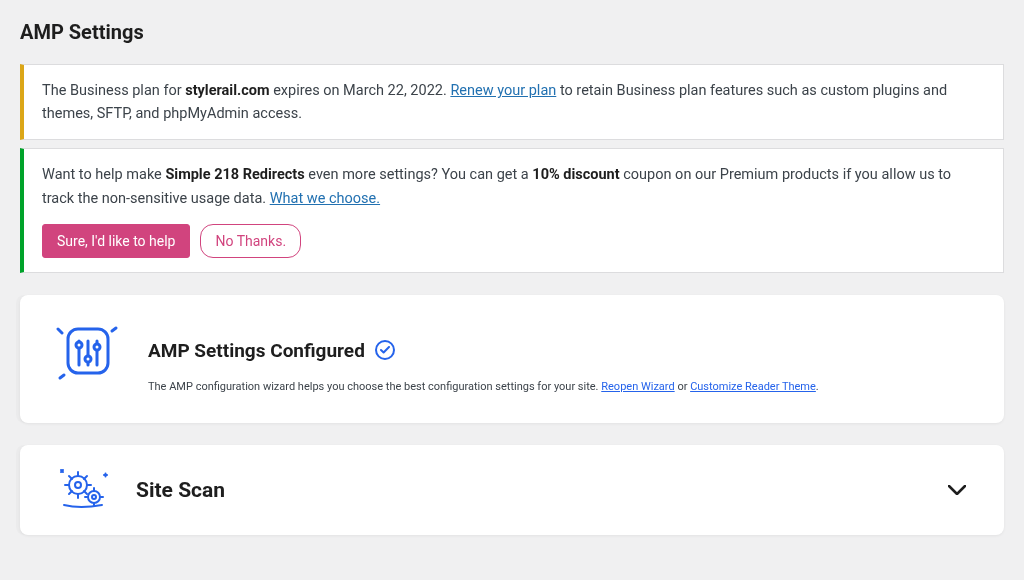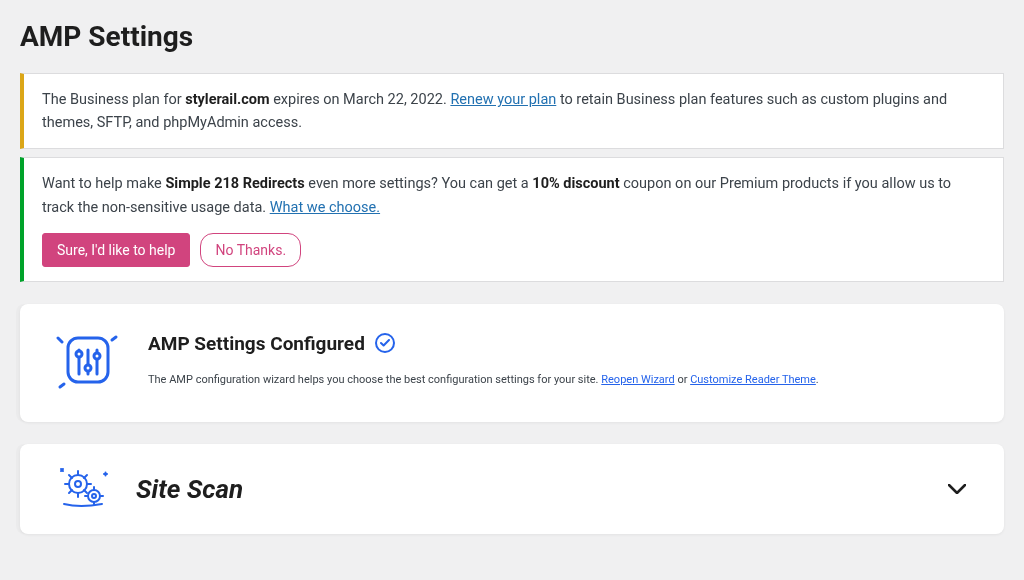--- a/index.html
+++ b/index.html
@@ -4,21 +4,21 @@
   <style>
     * { box-sizing: border-box; margin: 0; padding: 0; }
     body {
       font-family: -apple-system, BlinkMacSystemFont, "Segoe UI", Roboto, sans-serif;
       background: #f0f0f1;
       color: #1e1e1e;
       padding: 20px;
       width: 1024px;
     }
     h1.page-title {
-      font-size: 28px;
+      font-size: 20px;
       font-weight: 700;
       color: #1e1e1e;
       margin-bottom: 20px;
     }
     .notice {
       background: #fff;
       border: 1px solid #dcdcde;
       padding: 14px 18px;
       margin-bottom: 8px;
       font-size: 14.5px;
@@ -56,21 +56,21 @@
       padding: 28px 36px;
       margin-top: 22px;
       margin-bottom: 22px;
     }
     .card-row {
       display: flex;
       gap: 28px;
       align-items: flex-start;
     }
     .card-icon { flex: 0 0 auto; width: 64px; }
-    .card-body { flex: 1; }
+    .card-body { flex: 1; margin-top: 16px; }
     .card-title {
       font-size: 19px;
       font-weight: 700;
       color: #1e1e1e;
       display: inline-flex;
       align-items: center;
       gap: 10px;
       margin-bottom: 16px;
     }
     .card-text {
@@ -79,25 +79,24 @@
       color: #3c434a;
     }
     .card-text a { color: #2563eb; text-decoration: underline; }
     .card-collapsible {
       display: flex;
       align-items: center;
       gap: 24px;
       padding: 22px 36px;
     }
     .card-collapsible .title {
-      font-size: 26px;
+      font-size: 21px;
       font-weight: 700;
       color: #1e1e1e;
       flex: 1;
-      font-style: italic;
     }
     .chevron {
       width: 22px;
       height: 22px;
       display: flex;
       align-items: center;
       justify-content: center;
     }
     .check-badge {
       width: 20px; height: 20px;

